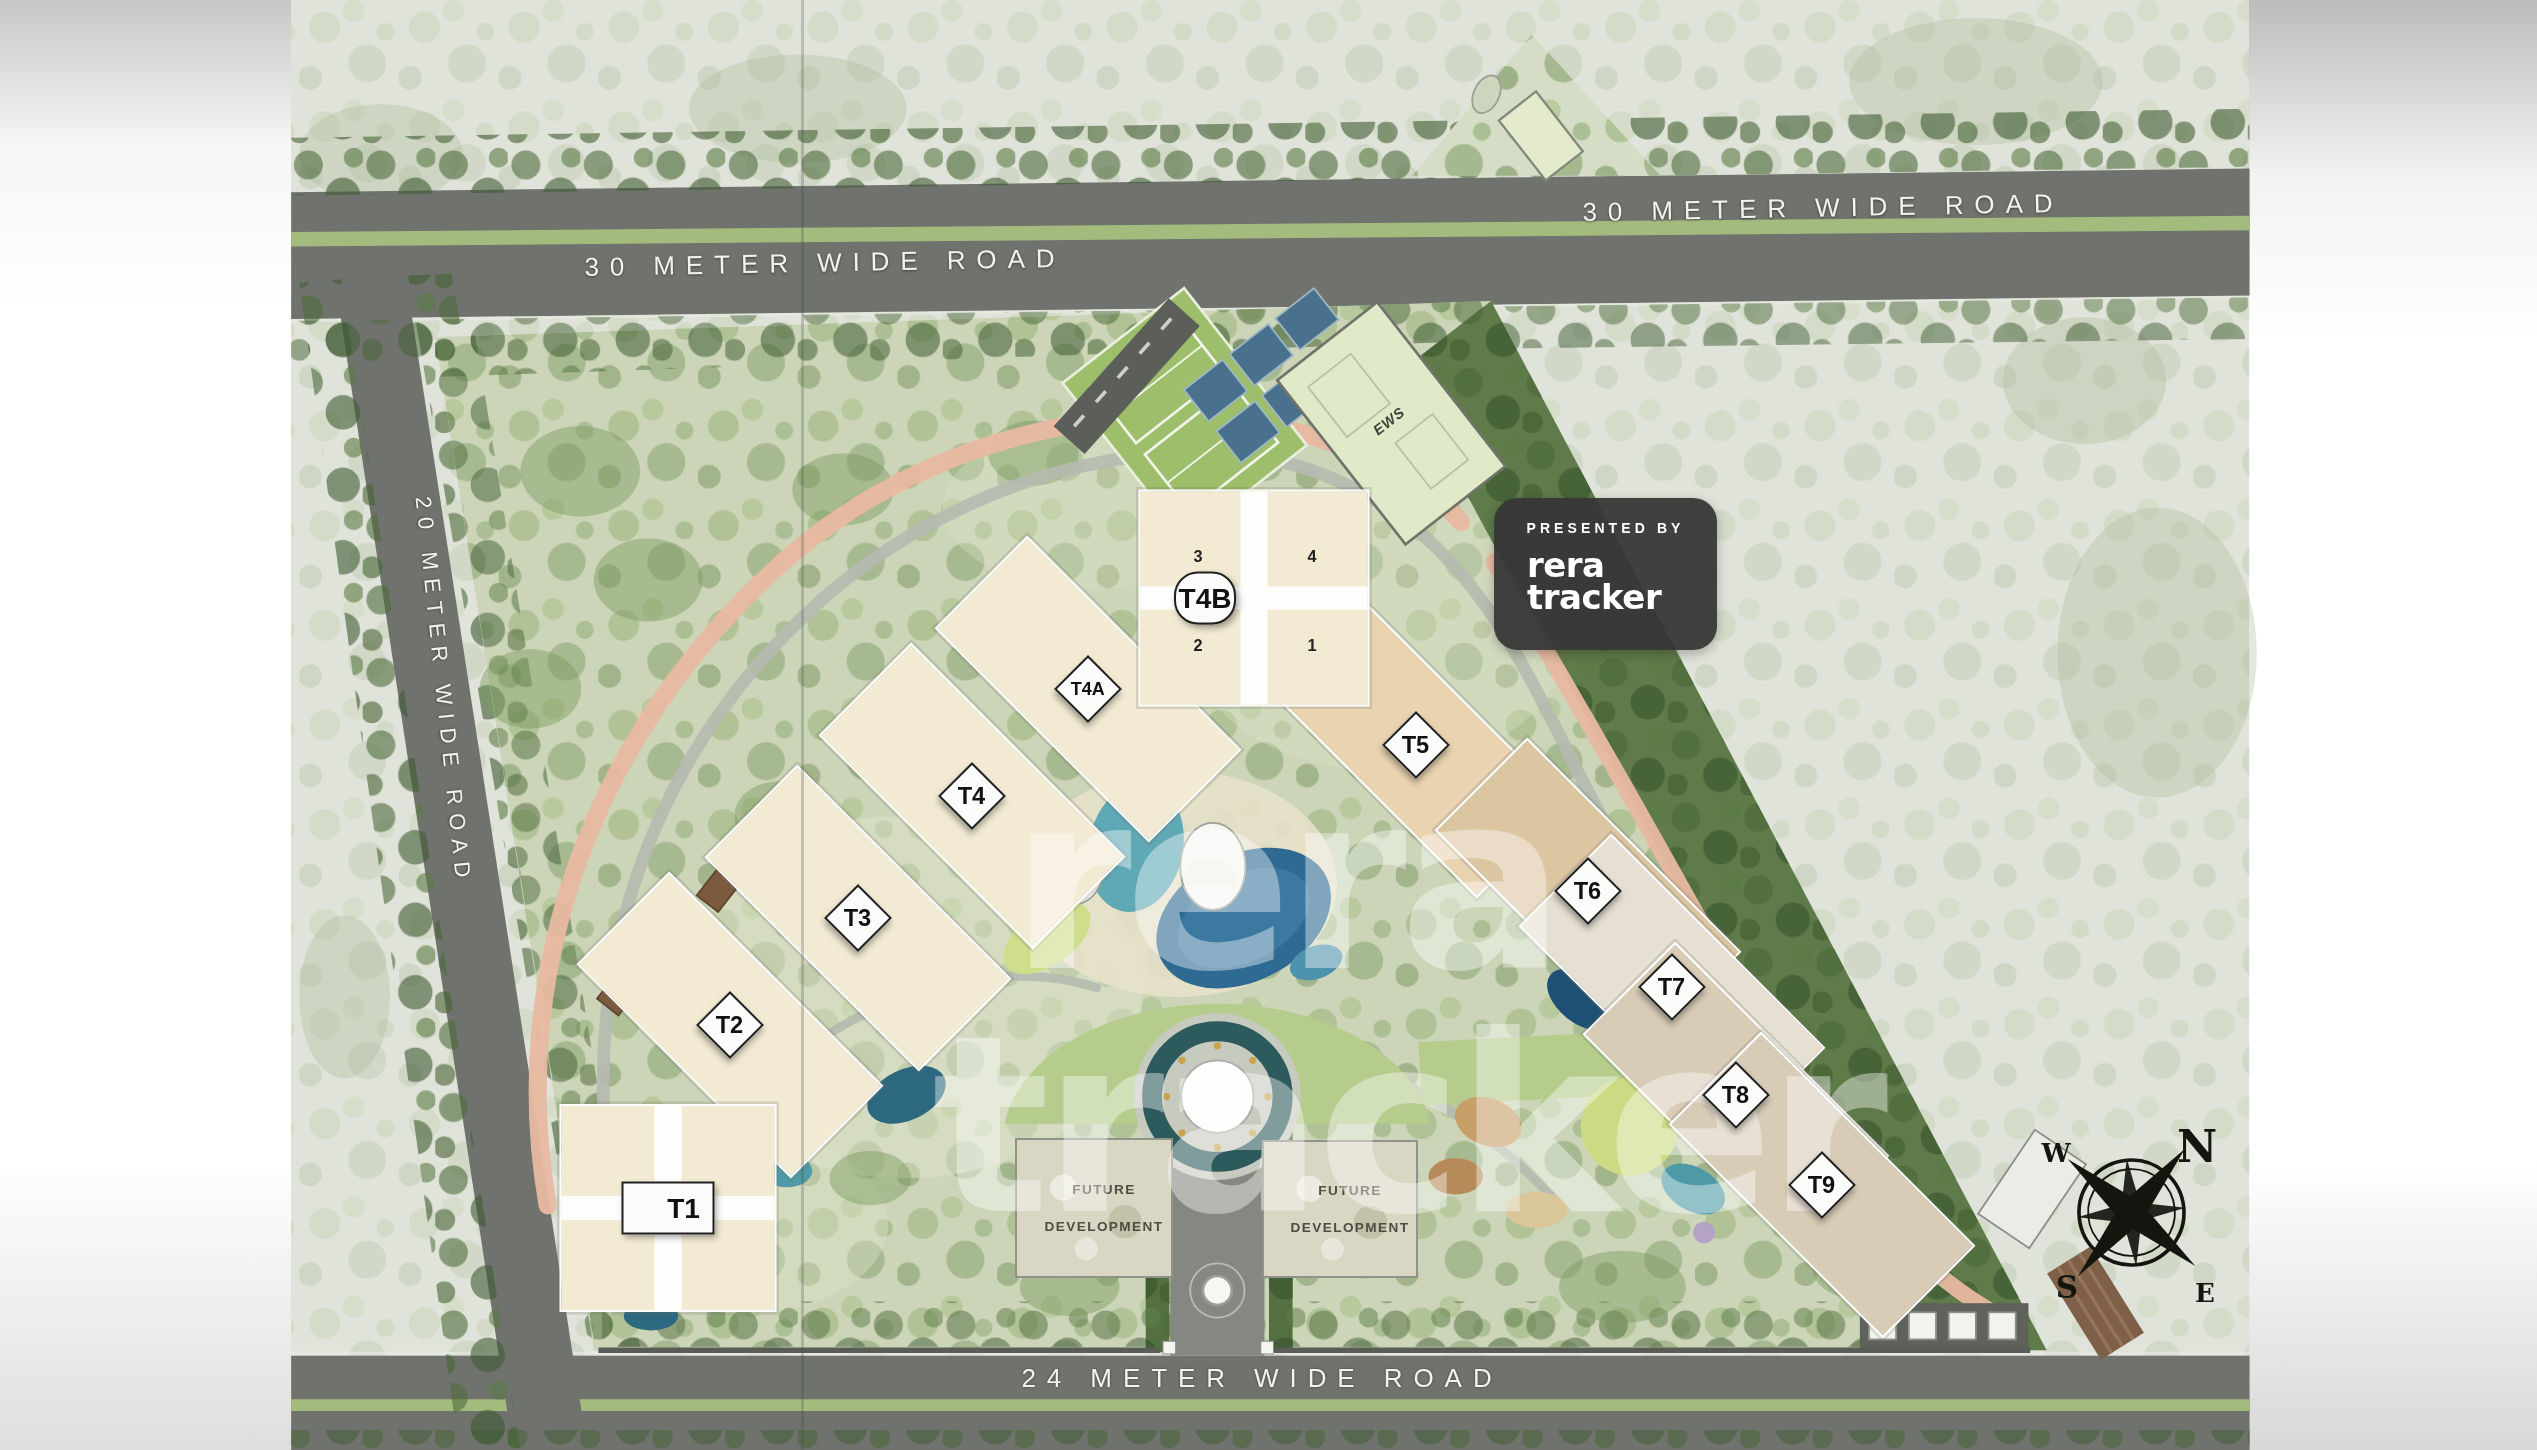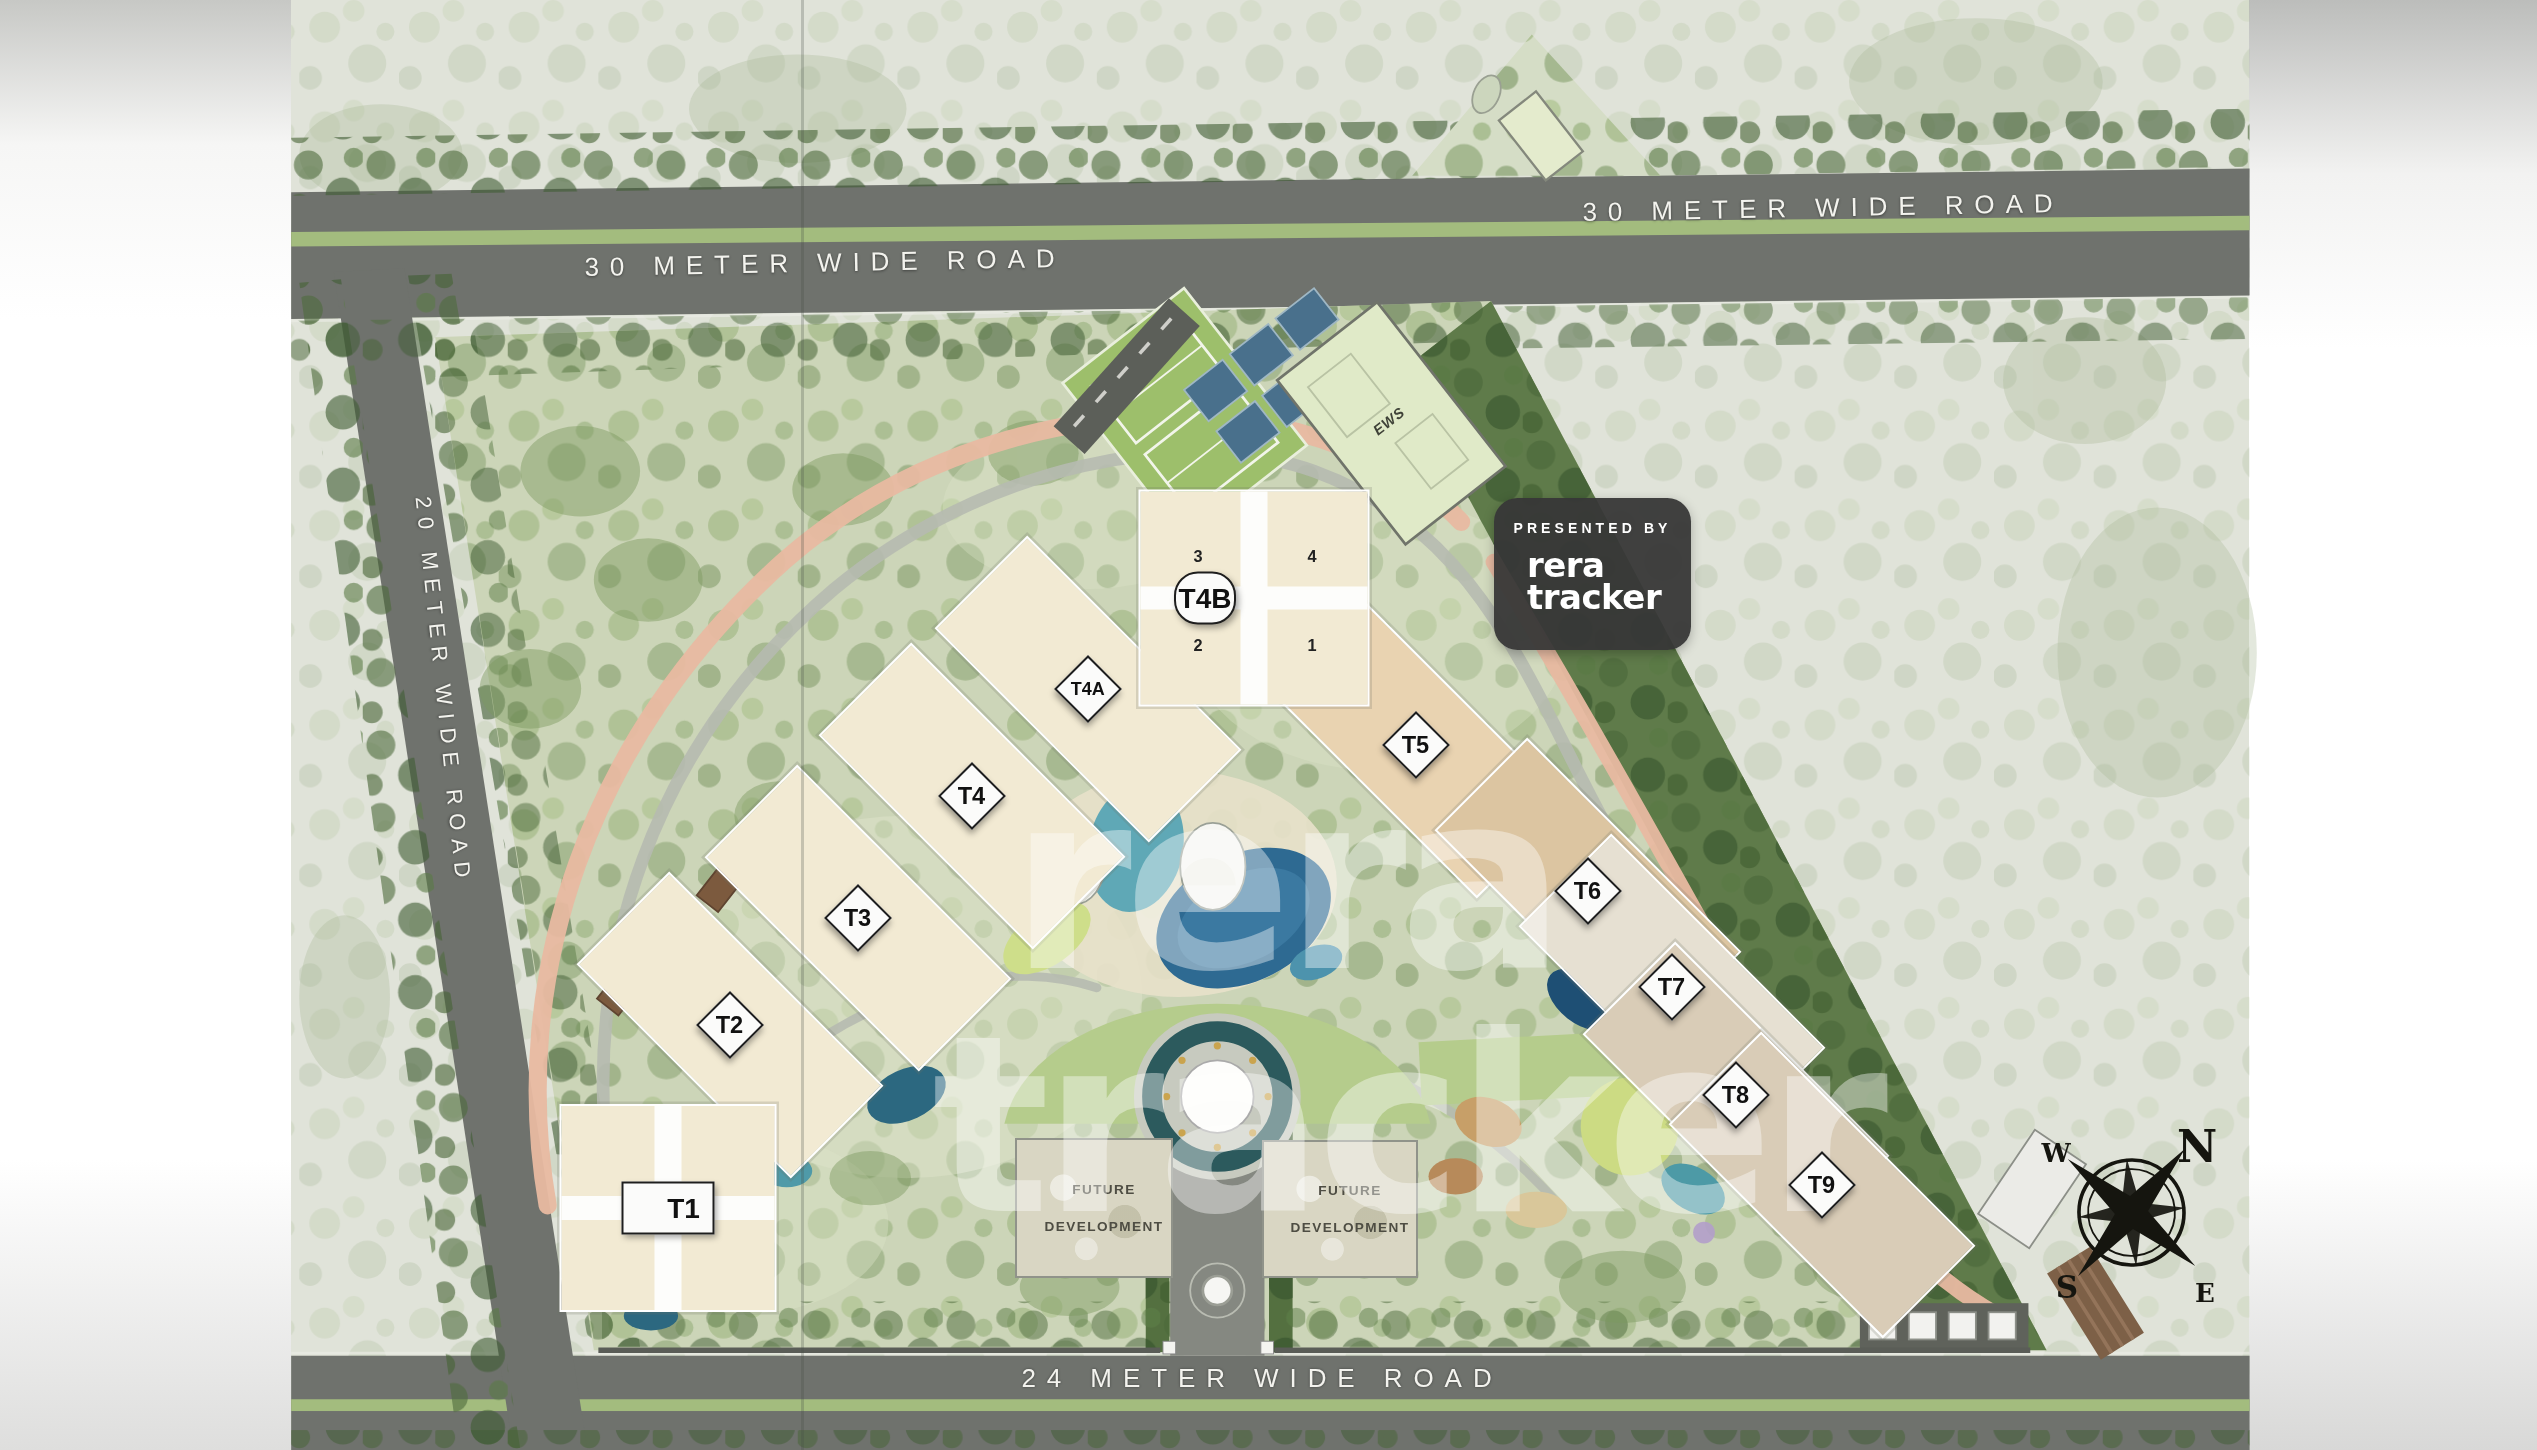--- a/index.html
+++ b/index.html
@@ -71,21 +71,21 @@
          background-image:radial-gradient(circle at 30% 35%,rgba(255,255,255,.5) 0 12.7px,transparent 13.6px),
            radial-gradient(circle at 70% 60%,rgba(170,168,140,.45) 0 16.3px,transparent 17px),
            radial-gradient(circle at 45% 80%,rgba(255,255,255,.4) 0 11px,transparent 11.8px);padding-left:20px;}
   #fplot-left{left:1015px;top:1138px;width:134px;height:136px;}
   #fplot-right{left:1262px;top:1140px;width:132px;height:134px;}
 
   #ews-label{position:absolute;left:1389px;top:421px;transform:translate(-50%,-50%) rotate(-38deg);
              font-size:14.5px;font-weight:700;font-style:italic;color:#3f4238;letter-spacing:0.9px;z-index:5;}
 
   
-  #badge{position:absolute;left:1494px;top:498px;width:197px;height:152px;border-radius:23.6px;
+  #badge{position:absolute;left:1494px;top:498px;width:223px;height:152px;border-radius:23.6px;
          background:rgba(55,55,55,.95);color:#fff;z-index:10;box-shadow:0 3.6px 11px rgba(0,0,0,.25);}
   #badge .presented{margin-top:22px;text-align:center;font-size:14px;letter-spacing:4.1px;font-weight:600;}
   #badge .brand{margin-top:12.7px;padding-left:33px;font-family:"DejaVu Sans",sans-serif;
                 font-size:34px;font-weight:800;line-height:.95;letter-spacing:-0.5px;}
 
   
   .wm{position:absolute;color:rgba(255,255,255,.4);font-family:"DejaVu Sans",sans-serif;
       font-weight:800;font-size:247px;letter-spacing:-7.3px;line-height:1;z-index:6;white-space:nowrap;}
   #wm1{left:1010px;top:759px;} #wm2{left:932px;top:1002px;}
 

